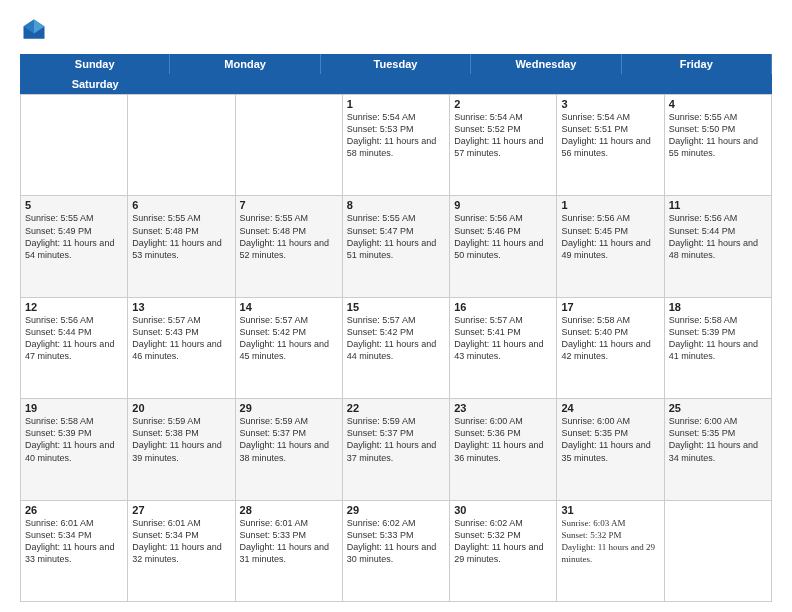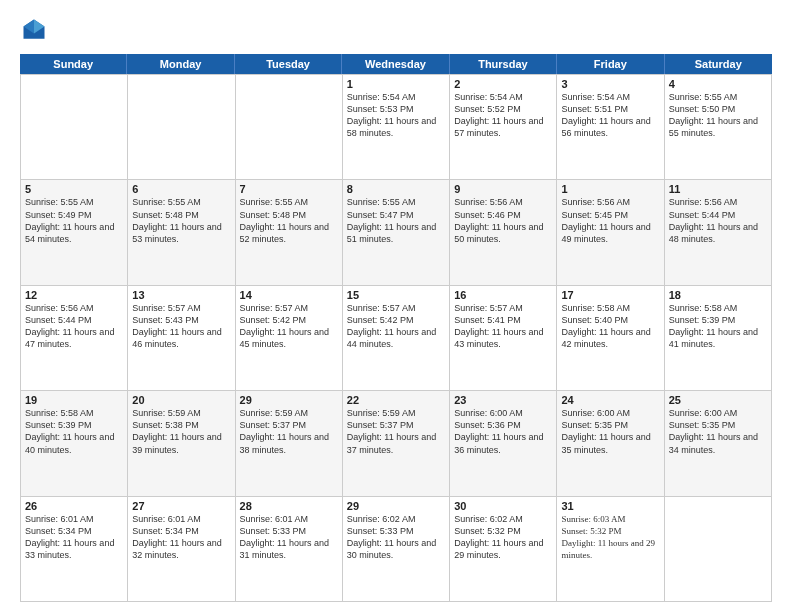--- a/index.html
+++ b/index.html
@@ -60,21 +60,21 @@
       font-size: 14px;
       color: #444;
     }
     .calendar {
       flex: 1;
       display: flex;
       flex-direction: column;
     }
     .cal-header {
       display: grid;
-      grid-template-columns: repeat(7, 1fr);
+      grid-template-columns: repeat(5, 1fr);
       background: #1a5fa8;
     }
     .cal-header-cell {
       color: #fff;
       font-size: 11px;
       font-weight: bold;
       padding: 4px 4px;
       text-align: center;
       border-right: 1px solid #4a7fc4;
     }
@@ -136,21 +136,20 @@
       <div class="location"></div>
     </div>
   </div>
 
   <div class="calendar">
     <div class="cal-header" id="cal-header">
         <div class="cal-header-cell">Sunday</div>
         <div class="cal-header-cell">Monday</div>
         <div class="cal-header-cell">Tuesday</div>
         <div class="cal-header-cell">Wednesday</div>
-        <div class="cal-header-cell">Thursday</div>
         <div class="cal-header-cell">Friday</div>
         <div class="cal-header-cell">Saturday</div>
       </div>
     <div class="cal-body" id="cal-body">
         <div class="cal-row">
           <div class="cal-cell"></div>
           <div class="cal-cell"></div>
           <div class="cal-cell"></div>
           <div class="cal-cell">
             <div class="day-number">1</div>

